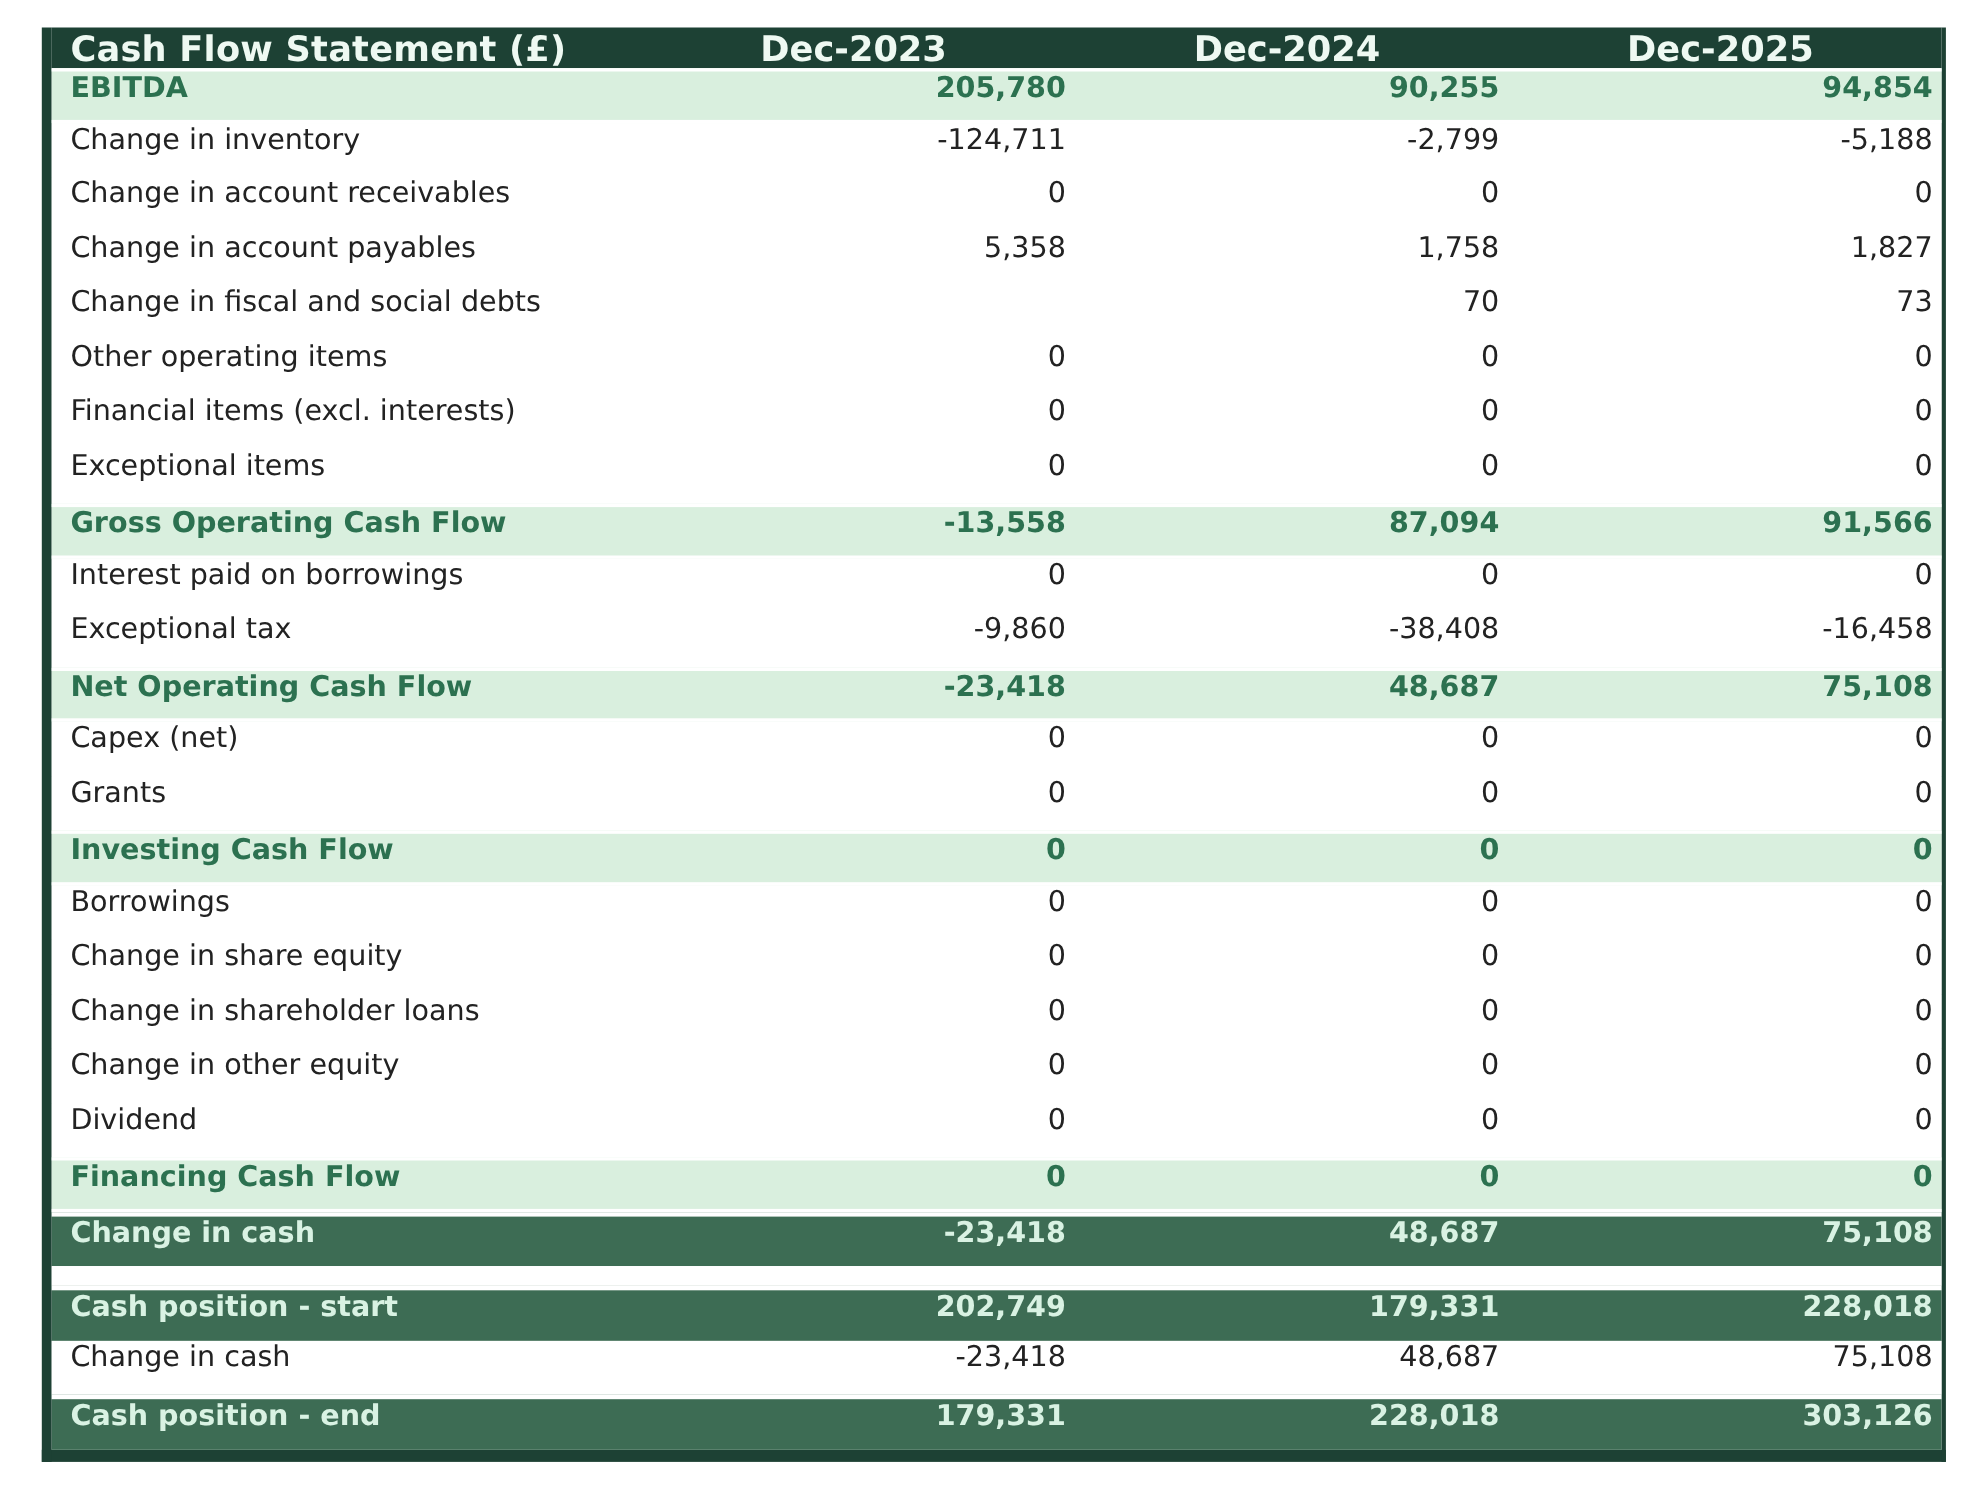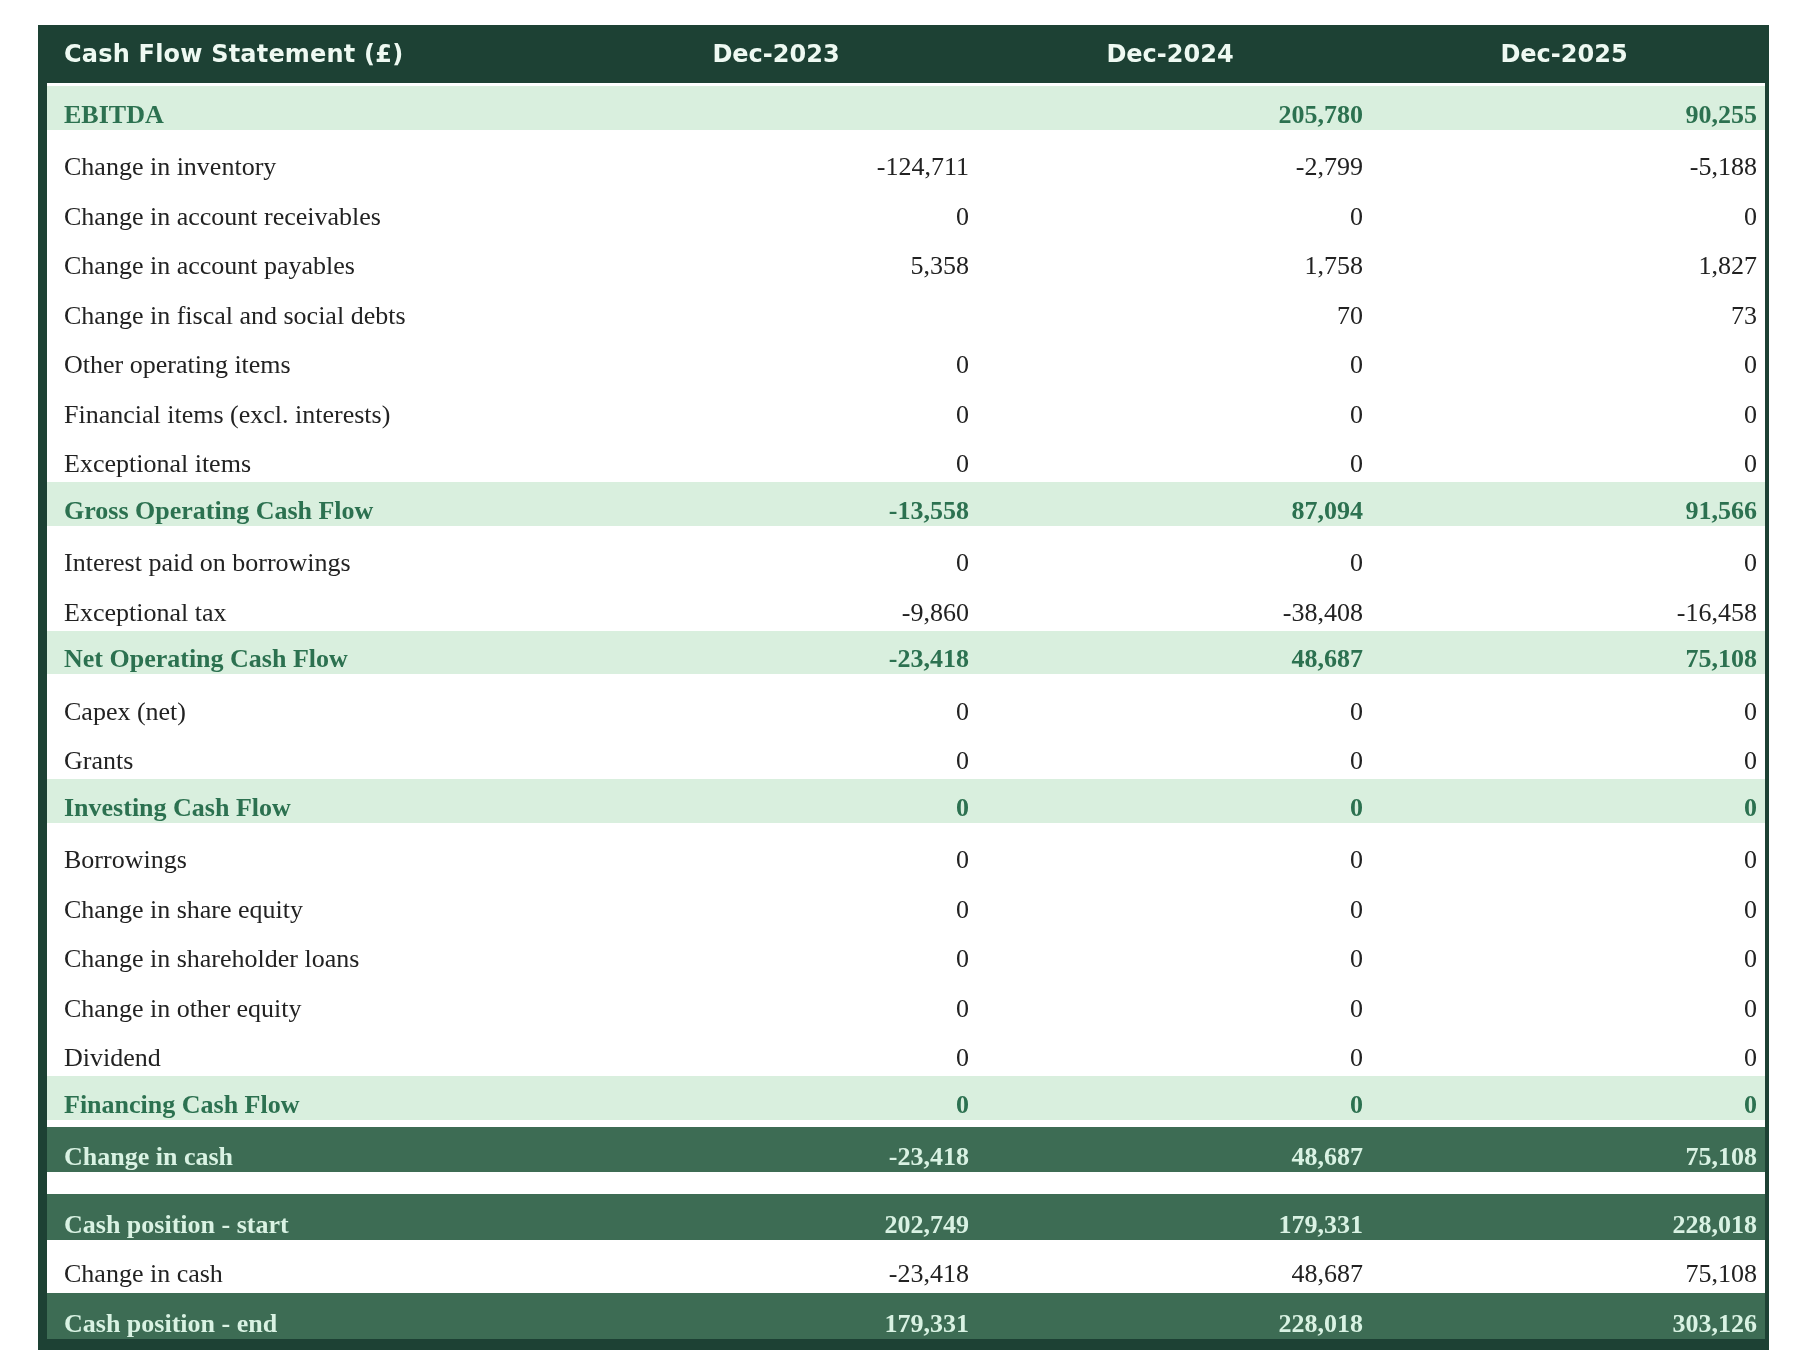--- a/index.html
+++ b/index.html
@@ -26,42 +26,41 @@
     top: 25px;
     width: 1731px;
     border-left: 9px solid var(--dark-green);
     border-right: 4px solid var(--dark-green);
     border-bottom: 11px solid var(--dark-green);
     background: var(--white);
   }
   .header-row {
     display: flex;
     align-items: center;
-    height: 58px;
+    height: 37px;
     background: var(--dark-green);
     color: #eef9f2;
     font-weight: bold;
-    font-size: 24px;
+    font-size: 32px;
   }
   .header-row .title-cell {
     flex: 1;
     padding-left: 17px;
     letter-spacing: 0.2px;
   }
   .header-row .col-header {
     width: 394px;
     text-align: center;
     padding-right: 8px;
   }
   .row {
     display: flex;
-    align-items: flex-end;
+    align-items: flex-start;
     height: 49.5px;
     background: var(--white);
-    font-family: Liberation Serif, serif;
   }
   .row .label-cell {
     flex: 1;
     padding-left: 17px;
     font-size: 26px;
     color: var(--body-text);
     white-space: nowrap;
   }
   .row .value-cell {
     width: 394px;
@@ -104,20 +103,21 @@
 
   <div class="col-header">Dec-2023</div>
       <div class="col-header">Dec-2024</div>
       <div class="col-header">Dec-2025</div>
     </div>
   <div id="rows-container">
       <div class="row row--subtotal">
         <div class="label-cell">EBITDA</div>
         <div class="value-cell">205,780</div>
         <div class="value-cell">90,255</div>
+        <div class="value-cell">94,854</div>
       </div>
       <div class="row">
         <div class="label-cell">Change in inventory</div>
         <div class="value-cell">-124,711</div>
         <div class="value-cell">-2,799</div>
         <div class="value-cell">-5,188</div>
       </div>
       <div class="row">
         <div class="label-cell">Change in account receivables</div>
         <div class="value-cell">0</div>

